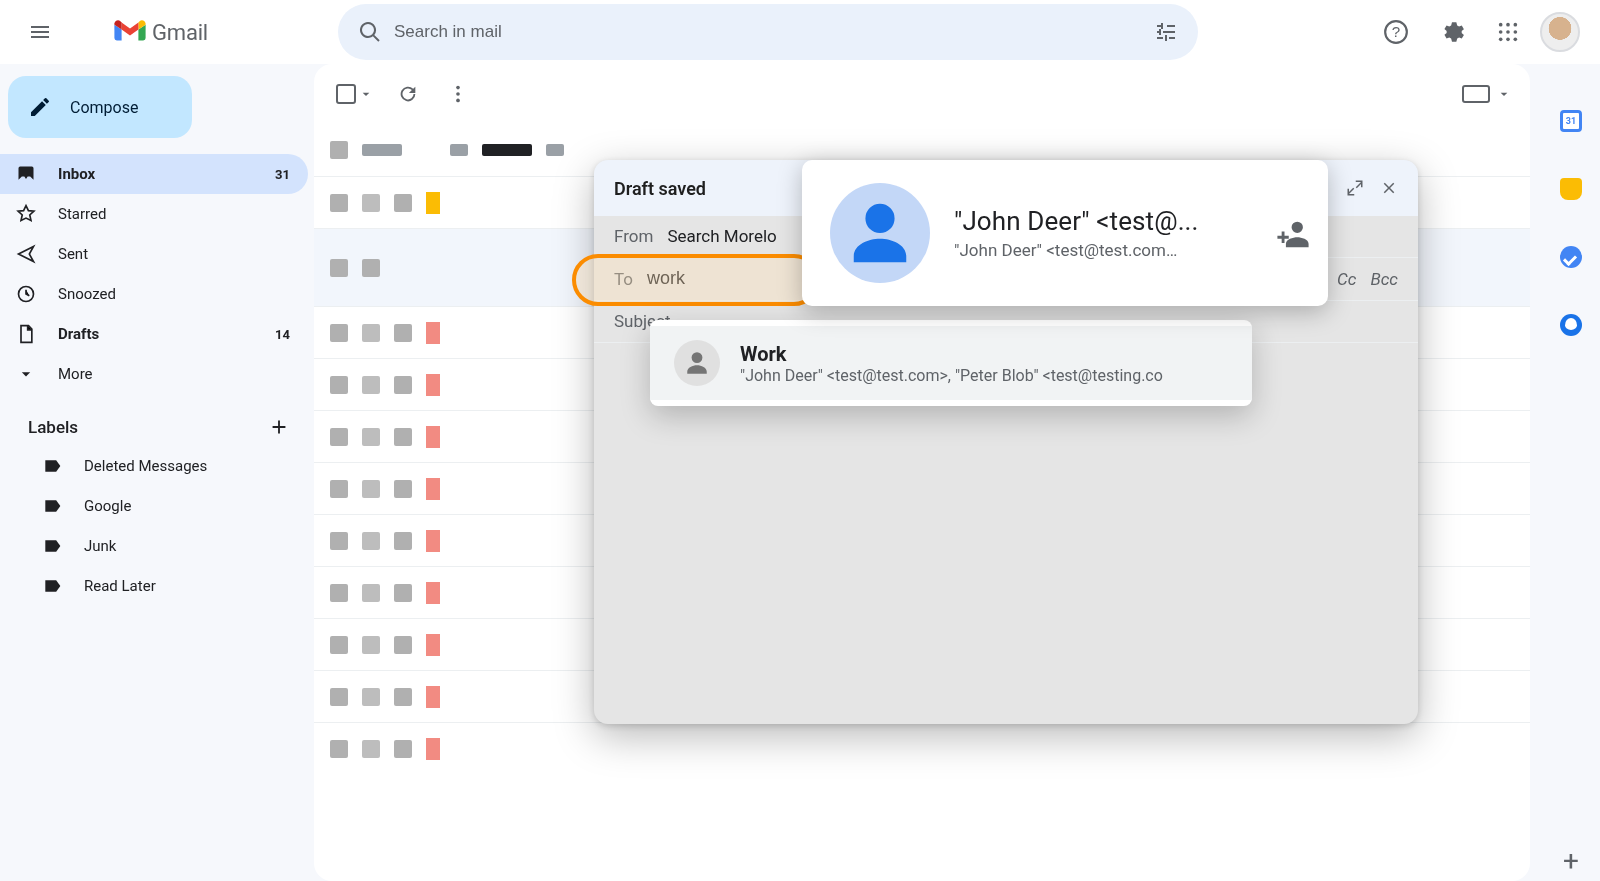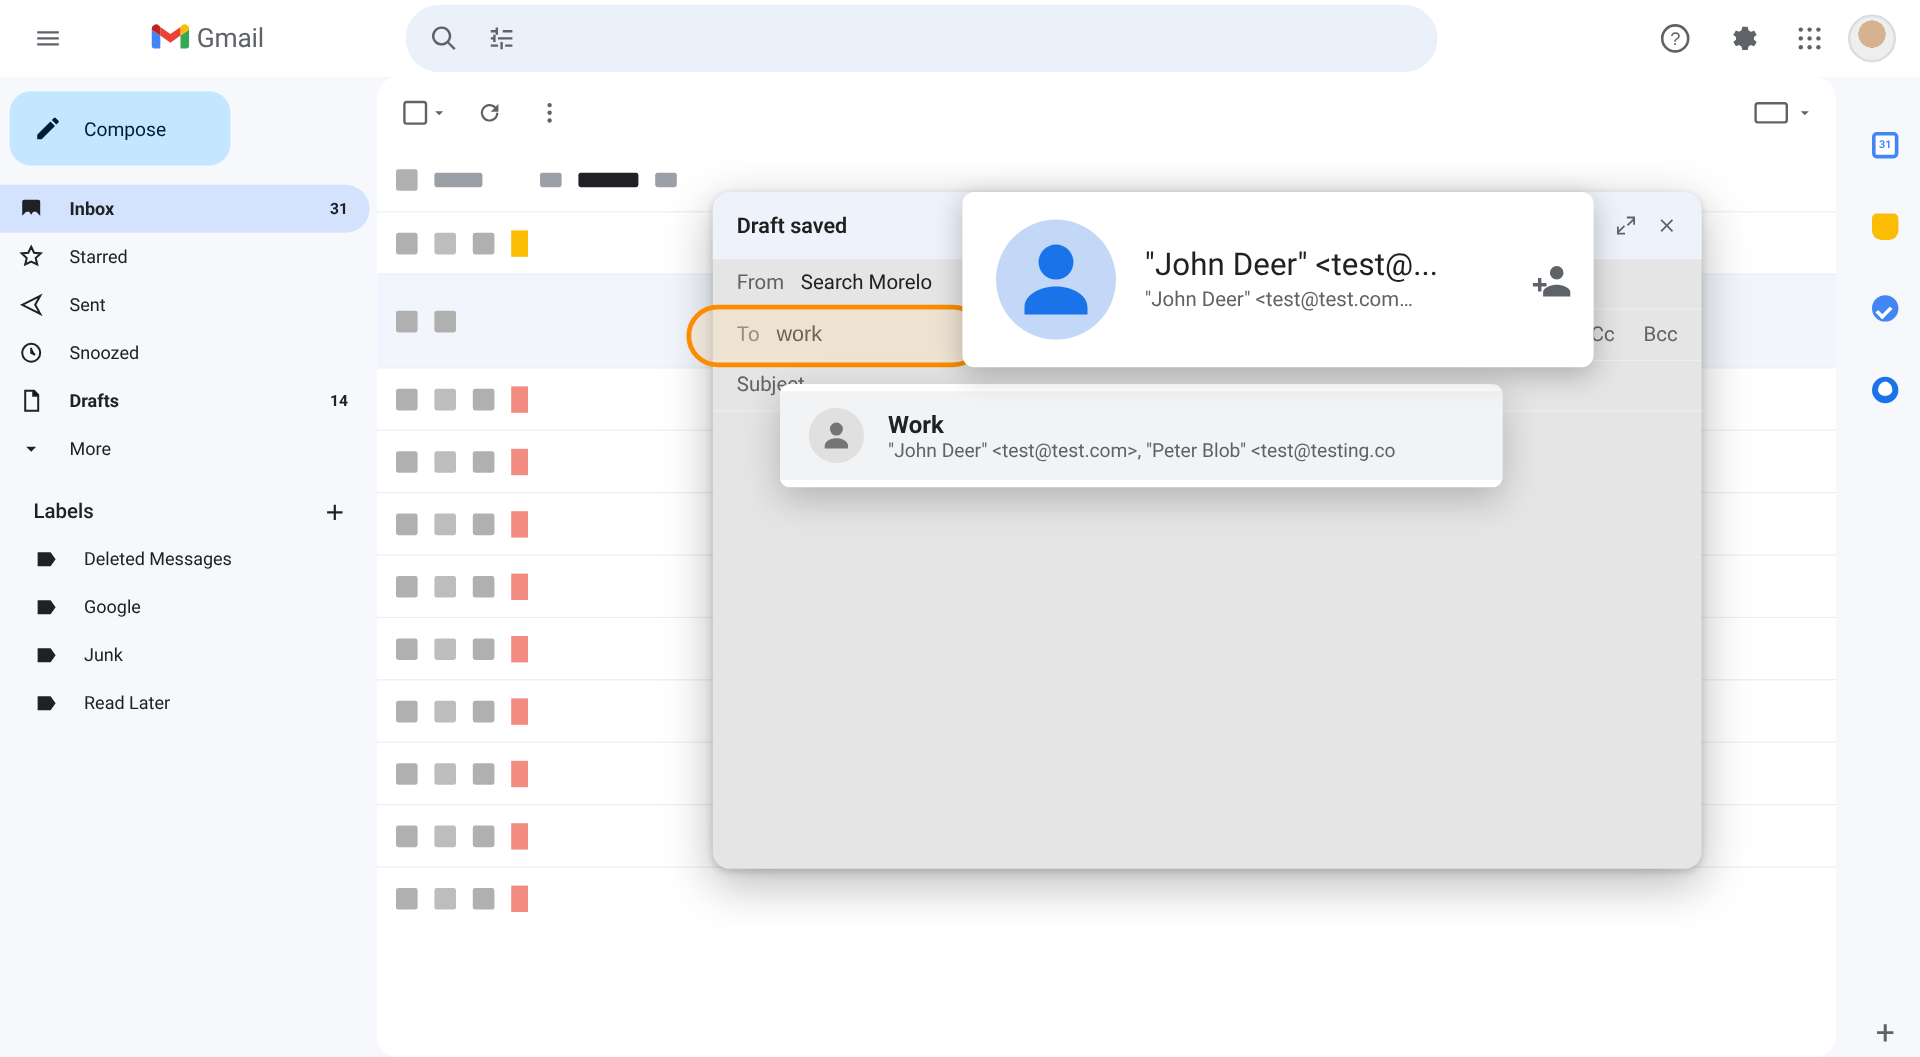--- a/index.html
+++ b/index.html
@@ -1,39 +1,39 @@
 <!DOCTYPE html>
 <html><head>
 <meta charset="utf-8">
 <style>
   * { box-sizing: border-box; margin: 0; padding: 0; }
   html, body { width: 1600px; height: 881px; font-family: 'Google Sans', Roboto, Arial, sans-serif; background: #f6f8fc; color: #202124; overflow: hidden; }
   .header { display: flex; align-items: center; height: 64px; padding: 0 16px; background: #fff; }
   .header-left { display: flex; align-items: center; width: 310px; }
   .menu-btn { width: 48px; height: 48px; display: flex; align-items: center; justify-content: center; border-radius: 50%; cursor: pointer; }
-  .logo { display: flex; align-items: center; gap: 6px; margin-left: 20px; padding-left: 42px; }
+  .logo { display: flex; align-items: center; gap: 6px; margin-left: 8px; padding-left: 42px; }
   .logo-text { font-size: 22px; color: #5f6368; letter-spacing: -.2px; }
   .search-bar { flex: 1; max-width: 860px; height: 56px; background: #eaf1fb; border-radius: 28px; display: flex; align-items: center; padding: 0 8px; margin: 0 12px; }
   .search-icon-box, .tune-icon-box { width: 48px; height: 48px; display: flex; align-items: center; justify-content: center; }
   .search-input { flex: 1; border: none; background: transparent; font-size: 17px; outline: none; color: #202124; }
   .search-input::placeholder { color: #5f6368; }
   .header-right { display: flex; align-items: center; gap: 8px; margin-left: auto; padding-right: 4px; }
   .hicon { width: 48px; height: 48px; display: flex; align-items: center; justify-content: center; border-radius: 50%; cursor: pointer; }
   .avatar { width: 40px; height: 40px; border-radius: 50%; background: radial-gradient(circle at 50% 40%, #d7b28e 0 40%, #eee 41% 100%); border: 2px solid #dadce0; }
 
   .body { display: flex; height: calc(881px - 64px); }
   .sidebar { width: 308px; padding-top: 12px; }
   .compose-btn { margin: 0 0 16px 8px; height: 62px; width: 184px; background: #c2e7ff; border-radius: 18px; display: flex; align-items: center; gap: 18px; padding-left: 20px; font-size: 16px; color: #001d35; cursor: pointer; }
   .nav-item { height: 40px; display: flex; align-items: center; padding: 0 18px 0 16px; border-radius: 0 20px 20px 0; font-size: 15px; color: #202124; cursor: pointer; gap: 22px; }
   .nav-item .count { margin-left: auto; font-size: 13px; }
   .nav-item.active { background: #d3e3fd; font-weight: 700; }
   .nav-item.active .count { font-weight: 700; }
   .nav-item.bold { font-weight: 700; }
   .labels-header { display: flex; align-items: center; justify-content: space-between; padding: 22px 18px 8px 28px; font-size: 17px; font-weight: 500; color: #202124; }
-  .label-item { height: 40px; display: flex; align-items: center; padding-left: 28px; gap: 22px; font-size: 15px; cursor: pointer; }
+  .label-item { height: 40px; display: flex; align-items: center; padding-left: 28px; gap: 22px; font-size: 15px; cursor: pointer; margin-left: 14px; }
   .tag-icon { width: 20px; height: 20px; display:flex; align-items:center; justify-content:center; }
 
   .main { flex: 1; position: relative; padding-right: 64px; }
   .list-wrap { background: #fff; border-radius: 18px; margin: 0 6px; height: 100%; overflow: hidden; position: relative; }
   .toolbar { height: 60px; display: flex; align-items: center; padding: 0 18px; gap: 10px; }
   .cb-combo { display:flex; align-items:center; gap:2px; padding:6px 4px; border-radius:6px; }
   .cb-combo .cb { width:20px; height:20px; border:2px solid #5f6368; border-radius:3px; }
   .tbtn { width:40px; height:40px; display:flex; align-items:center; justify-content:center; border-radius:50%; cursor:pointer; }
   .toolbar-right { margin-left:auto; display:flex; align-items:center; gap:6px; color:#5f6368; }
   .kbd-icon { width:28px; height:18px; border:2px solid #5f6368; border-radius:3px; }
@@ -65,21 +65,21 @@
   
   .compose-pane { position:absolute; left:594px; top:160px; width:824px; height:564px; background:#e5e5e5; border-radius:14px; box-shadow:0 12px 40px rgba(0,0,0,.28), 0 2px 6px rgba(0,0,0,.15); overflow:visible; }
   .cp-head { height:56px; background:#eef3fb; border-radius:14px 14px 0 0; display:flex; align-items:center; padding:0 20px; font-size:18px; font-weight:600; color:#1f1f1f; }
   .cp-head-ctl { margin-left:auto; display:flex; gap:16px; }
   .cp-field { padding: 10px 20px 11px; border-bottom:1px solid #eceff1; display:flex; align-items:center; font-size:17px; color:#5f6368; }
   .cp-field .lab { margin-right:14px; }
   .cp-field .val { color:#202124; }
   .cp-to-row { position:relative; }
   .to-highlight { position:absolute; left:-22px; top:-4px; width:248px; height:52px; border:4px solid #fb8c00; background:rgba(255,224,178,.35); border-radius:28px; pointer-events:none; }
   .to-input { border:none; outline:none; font-size:18px; color:#202124; background:transparent; width:140px; }
-  .cc { margin-left:auto; color:#5f6368; font-size:17px; display:flex; gap:24px; }
+  .cc { margin-left:auto; color:#5f6368; font-size:17px; display:flex; gap:14px;font-style:italic; }
   .cp-subject { font-size:17px; color:#5f6368; }
 
   
   .contact-card { position:absolute; left:802px; top:160px; width:526px; height:146px; background:#fff; border-radius:10px; box-shadow:0 6px 24px rgba(0,0,0,.25); display:flex; align-items:center; gap:24px; padding:0 18px 0 28px; z-index:20; }
   .cc-avatar { width:100px; height:100px; border-radius:50%; background:#c3d7f7; display:flex; align-items:center; justify-content:center; }
   .cc-text .nm { font-size:26px; color:#202124; letter-spacing:.1px; white-space:nowrap; overflow:hidden; text-overflow:ellipsis; width:260px; }
   .cc-text .em { font-size:17px; color:#5f6368; white-space:nowrap; overflow:hidden; text-overflow:ellipsis; width:260px; margin-top:4px; }
   .cc-add { margin-left:auto; }
 
   
@@ -112,20 +112,21 @@
       <span class="logo-text">Gmail</span>
     </div>
   </div>
 
   <div class="search-bar">
     <div class="search-icon-box">
       <svg width="24" height="24" viewBox="0 0 24 24">
           <path fill="#5f6368" d="M10 2a8 8 0 1 0 4.9 14.3l5.4 5.4 1.4-1.4-5.4-5.4A8 8 0 0 0 10 2zm0 2a6 6 0 1 1 0 12 6 6 0 0 1 0-12z"></path>
         </svg>
     </div>
+    <input class="search-input" placeholder="Search in mail" style="">
     <div class="tune-icon-box">
       <svg width="24" height="24" viewBox="0 0 24 24">
           <path fill="#5f6368" d="M3 17h6v2H3zM3 5h6v2H3zM13 5h8v2h-8zM9 11h12v2H9zM3 11h2v2H3zM15 17h6v2h-6zM11 15h2v6h-2zM7 3h2v6H7zM5 9h2v6H5z"></path>
         </svg>
     </div>
   </div>
 
   <div class="header-right">
     <div class="hicon">
       <svg width="26" height="26" viewBox="0 0 24 24">

